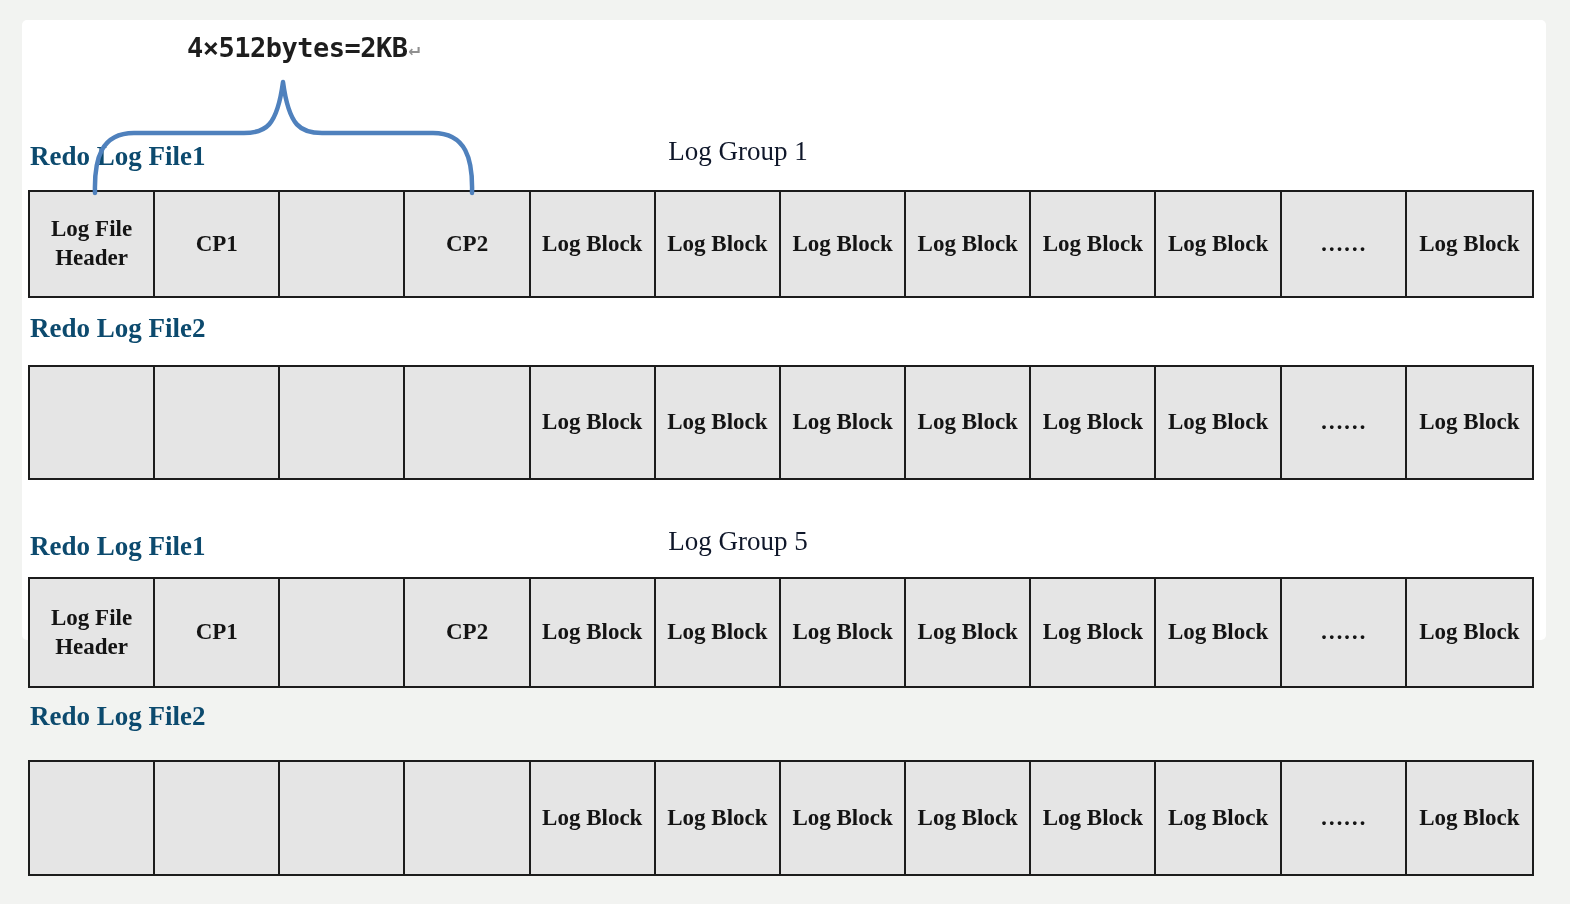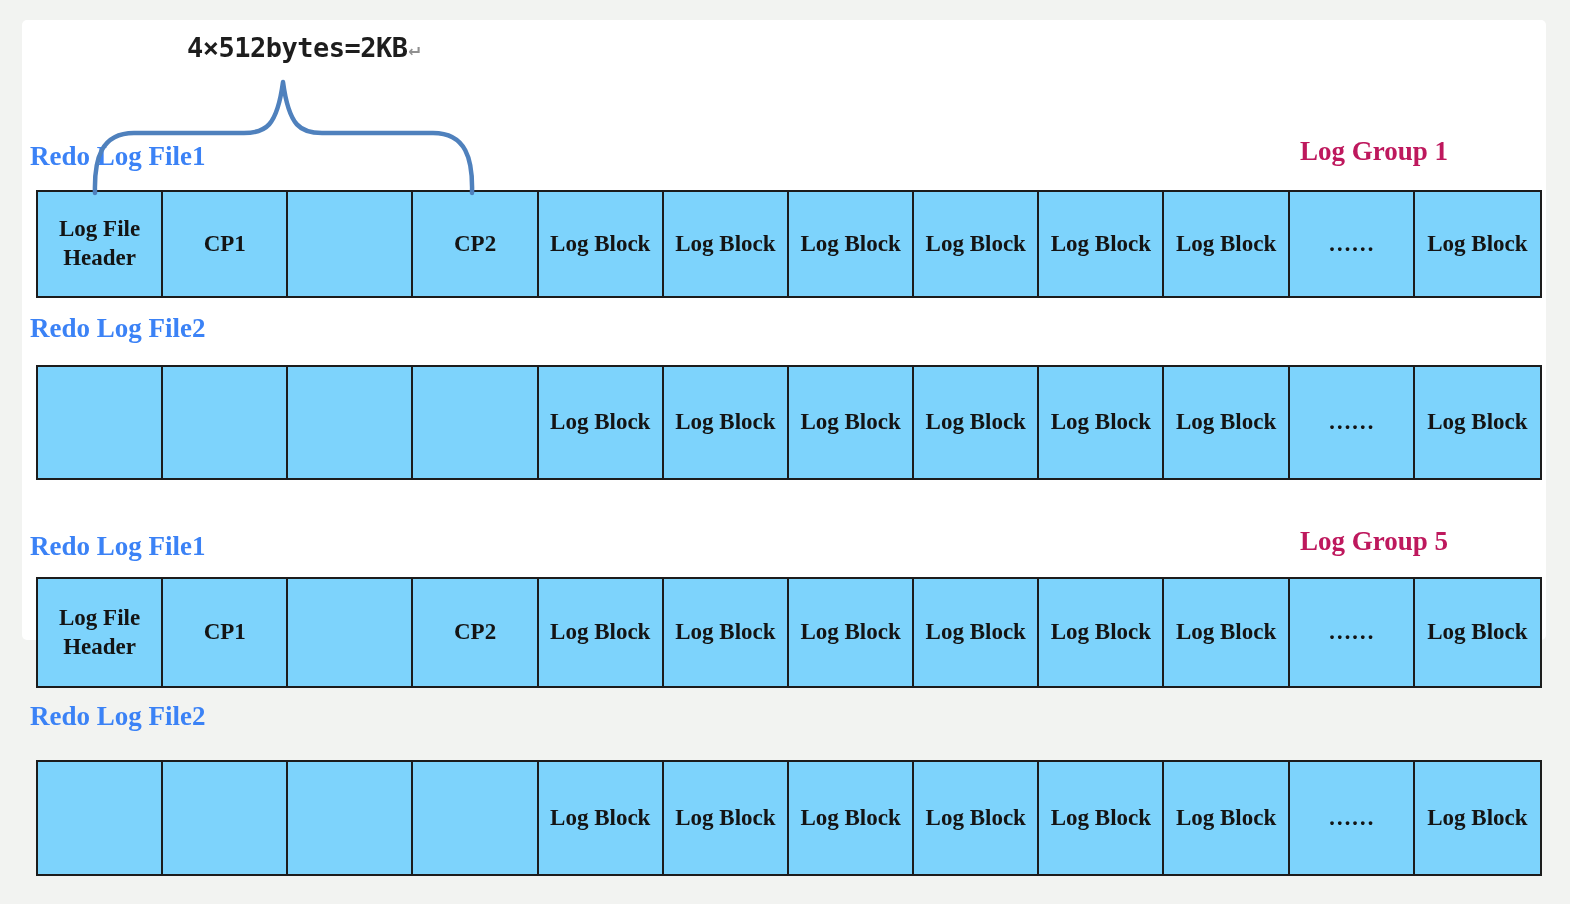--- a/index.html
+++ b/index.html
@@ -42,42 +42,42 @@
     position: absolute;
     left: 60px;
     top: 55px;
     pointer-events: none;
     z-index: 5;
   }
   .group-title {
     position: absolute;
     left: 6px;
     width: 1420px;
-    text-align: right;
-    font-weight: bold;
+    text-align: center;
+    font-weight: normal;
     font-size: 27px;
-    color: #be185d;
+    color: #0f172a;
   }
   .file-label {
     position: absolute;
     left: 8px;
     font-weight: bold;
     font-size: 27px;
-    color: #3b82f6;
+    color: #0c4a6e;
     white-space: nowrap;
   }
   .file-table {
     position: absolute;
-    left: 14px;
+    left: 6px;
     width: 1506px;
     display: grid;
     grid-template-columns: repeat(12, 1fr);
     border: 2.5px solid #1c1c1c;
     box-sizing: border-box;
-    background: #7dd3fc;
+    background: #e5e5e5;
   }
   .cell {
     border-right: 2px solid #1c1c1c;
     display: flex;
     align-items: center;
     justify-content: center;
     text-align: center;
     font-weight: bold;
     font-size: 23px;
     line-height: 1.25;

